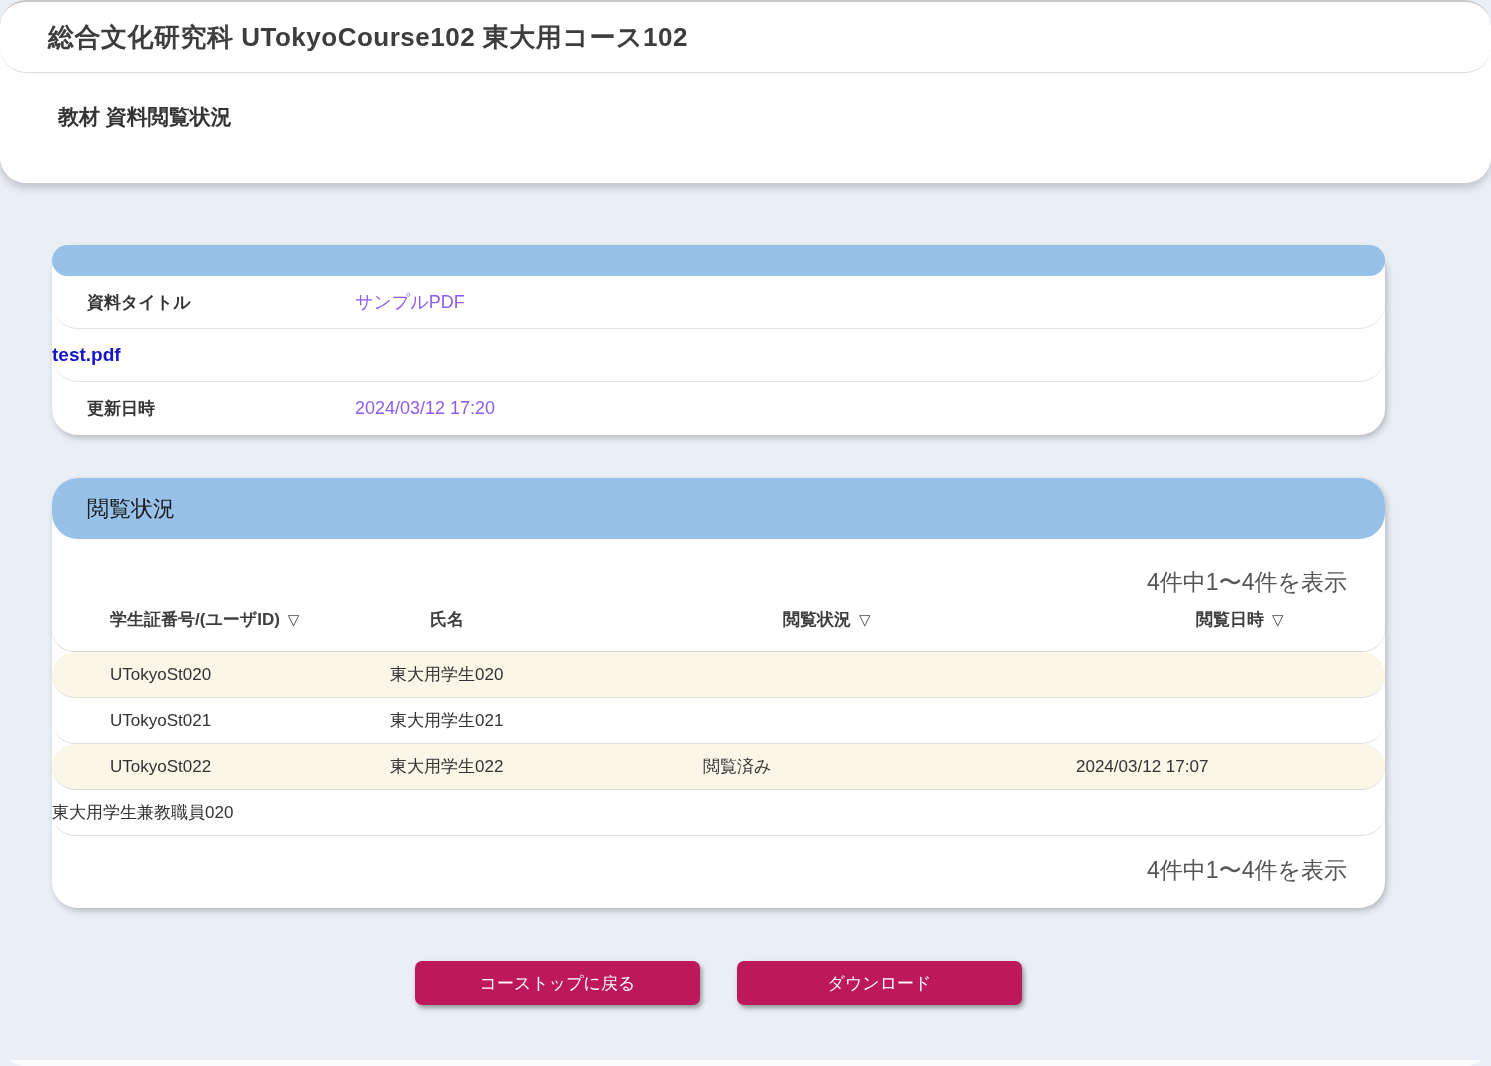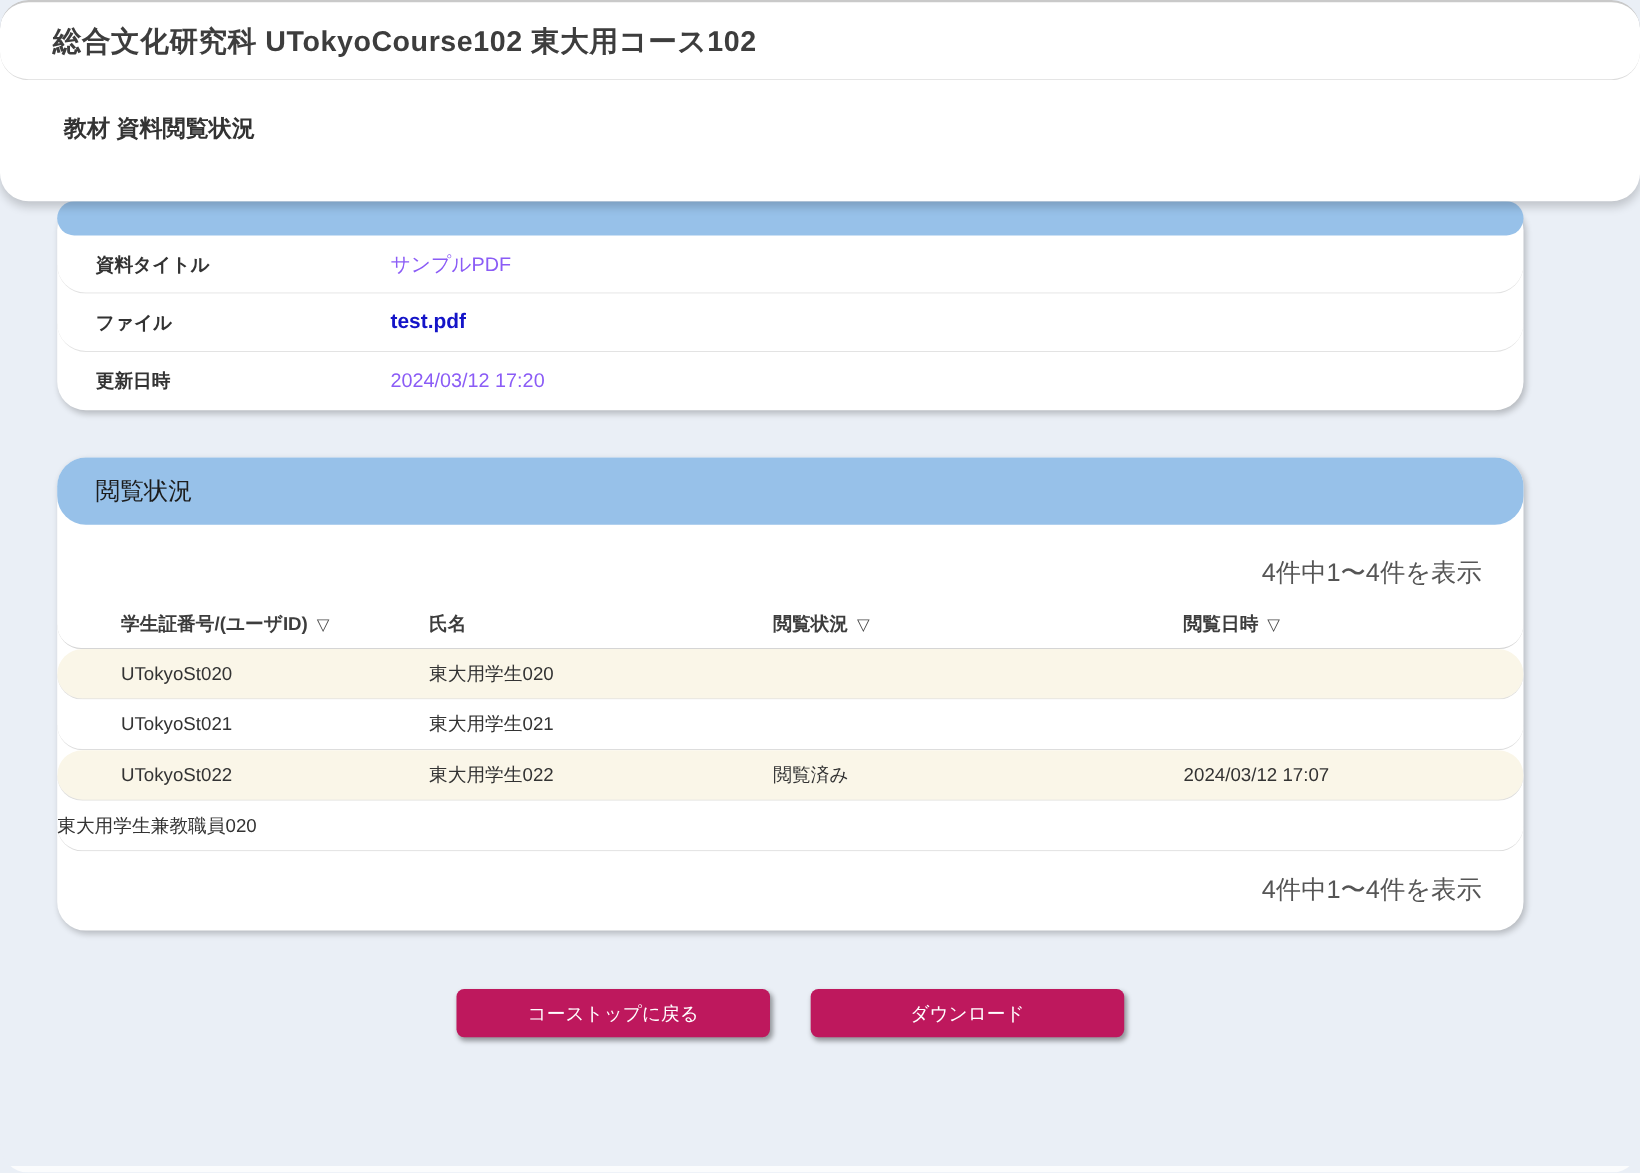--- a/index.html
+++ b/index.html
@@ -35,21 +35,21 @@
 
   .content { padding-left:52px; position:relative; z-index:1; }
 
   .panel {
     width:1333px;
     background:#ffffff;
     box-shadow:2px 3px 6px rgba(0,0,0,0.22);
   }
 
   
-  .panel-material { }
+  .panel-material { margin-top:62px; }
   .accent-bar { height:31px; background:#97C1E9; }
   .info-row {
     height:53px;
     display:flex; align-items:center;
     border-bottom:1px solid #e3e3e3;
   }
   .info-row:last-child { border-bottom:none; }
   .info-label {
     width:303px; padding-left:35px;
     font-weight:bold; font-size:17px; color:#333;
@@ -69,24 +69,24 @@
     padding-left:35px;
     font-size:22px; color:#1c1c1c;
   }
   .pagination-top {
     height:69px;
     display:flex; align-items:flex-end; justify-content:flex-end;
     padding:0 38px 10px 0;
     font-size:23px; color:#555;
   }
   .thead-row {
-    display:flex; align-items:center;
+    display:flex; 
     height:44px;
     border-bottom:1px solid #d5d5d5;
-    font-weight:bold; font-size:17px; color:#3d3d3d;
+    font-weight:bold; font-size:17px; color:#3d3d3d;gap:40px;
   }
   .trow {
     display:flex; align-items:center;
     height:46px;
     border-bottom:1px solid #dddddd;
     font-size:17px; color:#333;
   }
   .trow.stripe { background:#FAF6E8; }
   .col1 { width:338px; padding-left:58px; flex-shrink:0; }
   .col2 { width:313px; flex-shrink:0; }
@@ -136,21 +136,20 @@
 
 <div class="content">
 
   <div class="panel panel-material">
     <div class="accent-bar"></div>
     <div class="info-row">
       <div class="info-label">資料タイトル</div>
       <div class="info-value">サンプルPDF</div>
     </div>
     <div class="info-row">
-      <div class="info-label">ファイル</div>
       <a class="file-link">test.pdf</a>
     </div>
     <div class="info-row">
       <div class="info-label">更新日時</div>
       <div class="info-value">2024/03/12 17:20</div>
     </div>
   </div>
 
   <div class="panel panel-status">
     <div class="section-bar">

